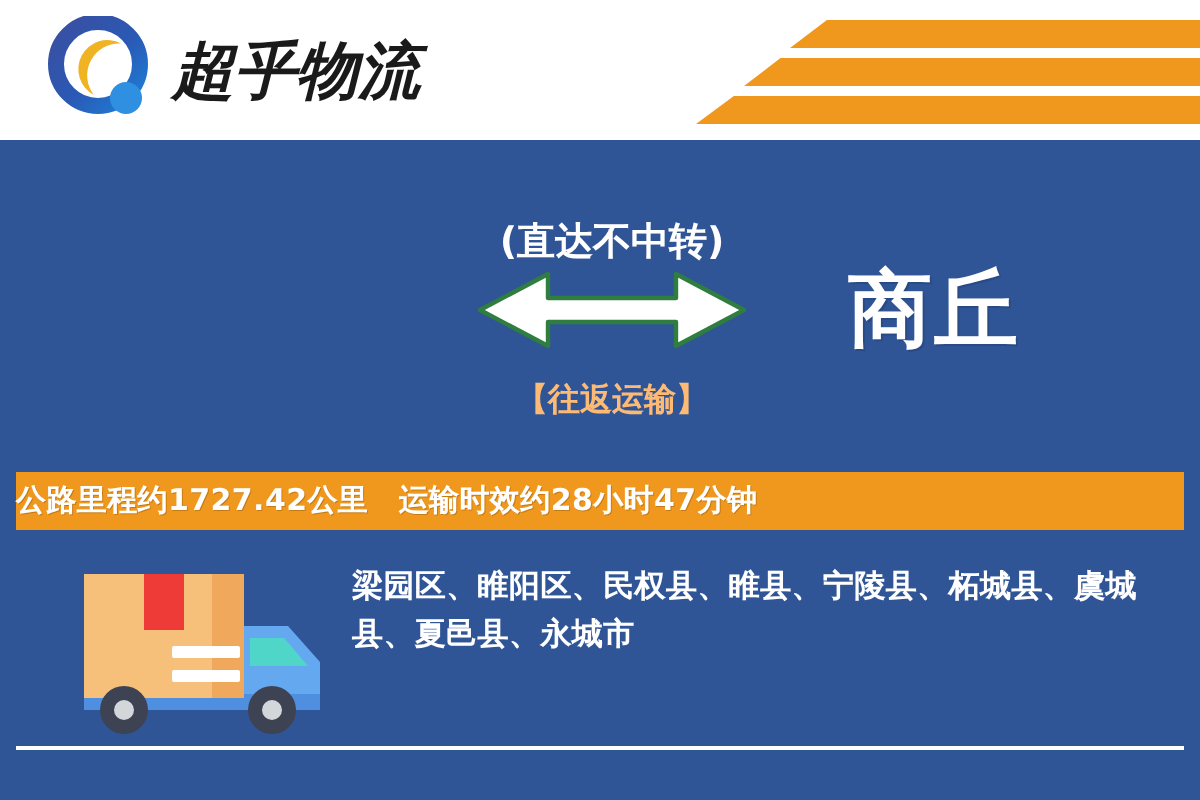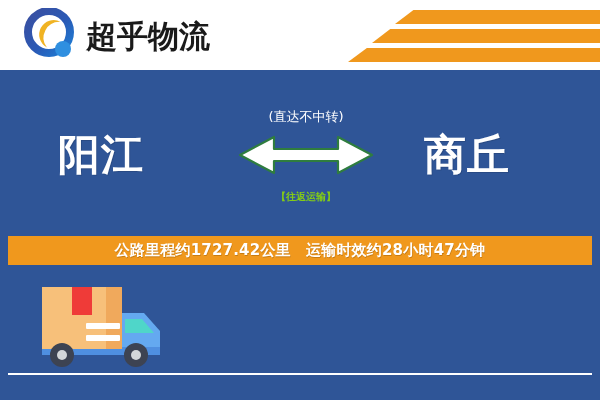--- a/index.html
+++ b/index.html
@@ -35,20 +35,21 @@
   .logo-mark {
     width: 56px; height: 56px;
     flex: 0 0 56px;
     position: relative;
   }
   .brand-text {
     margin-left: 6px;
     display: flex;
     flex-direction: row;
     justify-content: center;
+    font-style: italic;
   }
   .brand-cn {
     font-family: "DejaVu Sans", "Liberation Sans", sans-serif;
     font-size: 31px;
     font-weight: bold;
     color: #1a1a1a;
     line-height: 1.05;
     letter-spacing: 0px;
     white-space: nowrap;
   }
@@ -109,50 +110,49 @@
     position: absolute;
     left: 232px; top: 0;
     width: 148px; height: 110px;
   }
   .arrow-top-label {
     position: absolute;
     left: 0; top: 0;
     width: 148px;
     text-align: center;
     font-family: "DejaVu Sans", "Liberation Sans", sans-serif;
-    font-size: 13px;
-    font-weight: normal;
+    font-size: 19px;
+    font-weight: bold;
     color: #ffffff;
     white-space: nowrap;
   }
   .arrow-svg {
     position: absolute;
     left: 6px; top: 24px;
   }
   .arrow-bottom-label {
     position: absolute;
     left: 0; top: 82px;
     width: 148px;
     text-align: center;
     font-family: "DejaVu Sans", "Liberation Sans", sans-serif;
-    font-size: 10px;
-    font-weight: bold;
-    color: #84cc16;
+    font-size: 16px;
+    font-weight: bold;
+    color: #fdba74;
     white-space: nowrap;
   }
 
   
   .info-banner {
     position: absolute;
     left: 8px; top: 166px;
     width: 584px; height: 29px;
     background: #f0981d;
     display: flex;
     align-items: center;
-    justify-content: center;
   }
   .info-text {
     font-family: "DejaVu Sans", "Liberation Sans", sans-serif;
     font-size: 15px;
     font-weight: bold;
     color: #ffffff;
     white-space: nowrap;
     letter-spacing: 0.2px;
     text-shadow: 0.5px 0.5px 0 rgba(120,70,0,0.35);
   }
@@ -222,21 +222,20 @@
       <div class="stripe s2"></div>
       <div class="stripe s3"></div>
     </div>
 
   </div>
 
   <div class="body-blue">
 
     <div class="route">
 
-      <div class="city origin">阳江</div>
 
       <div class="arrow-block">
         <div class="arrow-top-label">(直达不中转)</div>
 
         <div class="arrow-svg">
           <svg width="136" height="46" viewBox="0 0 136 46" aria-hidden="true">
             <path d="M 2 23 L 36 5 L 36 17 L 100 17 L 100 5 L 134 23 L 100 41 L 100 29 L 36 29 L 36 41 Z" fill="#ffffff" stroke="#2f7d3f" stroke-width="2.2" stroke-linejoin="round"></path>
           </svg>
         </div>
 
@@ -270,18 +269,19 @@
           <rect x="62" y="44" width="34" height="6" rx="1" fill="#ffffff"></rect>
           <rect x="62" y="56" width="34" height="6" rx="1" fill="#ffffff"></rect>
 
           <circle cx="38" cy="76" r="12" fill="#3d4352"></circle>
           <circle cx="38" cy="76" r="5" fill="#d4d7da"></circle>
           <circle cx="112" cy="76" r="12" fill="#3d4352"></circle>
           <circle cx="112" cy="76" r="5" fill="#d4d7da"></circle>
         </svg>
       </div>
 
+      <div class="coverage-text">梁园区、睢阳区、民权县、睢县、宁陵县、柘城县、虞城县、夏邑县、永城市</div>
     </div>
 
     <div class="bottom-rule"></div>
 
   </div>
 </div>
 
 </body></html>

